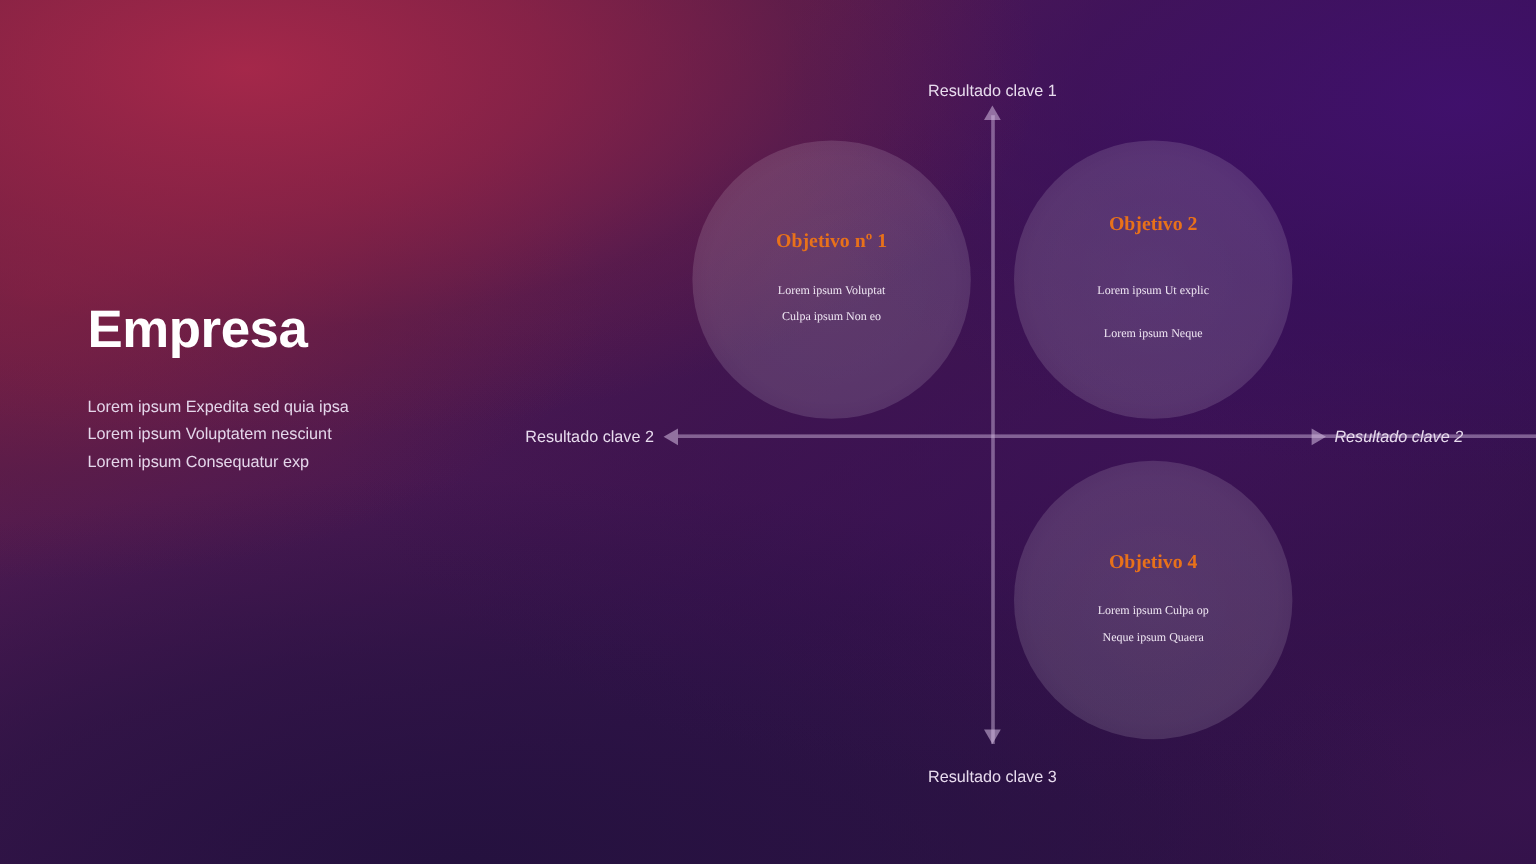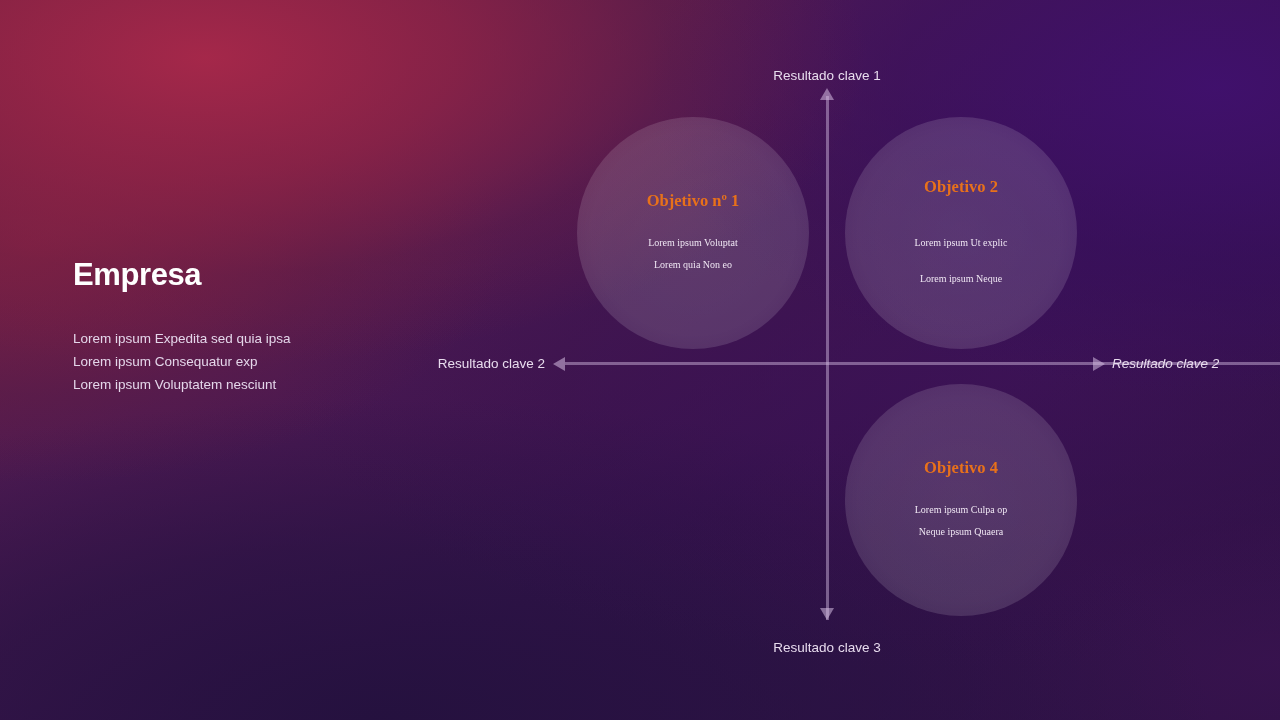--- a/index.html
+++ b/index.html
@@ -32,21 +32,21 @@
   }
 
   
   #left-panel {
     position: absolute;
     left: 73px;
     top: 250px;
     width: 340px;
   }
   #page-title {
-    font-size: 31px;
+    font-size: 44px;
     font-weight: bold;
     line-height: 50px;
     color: #ffffff;
     letter-spacing: -0.4px;
   }
   #subtitle-list {
     margin-top: 27px;
   }
   .subtitle-line {
     font-size: 13.5px;
@@ -166,22 +166,22 @@
 <body>
 
 <div id="slide">
 
   <div id="left-panel">
     <h1 id="page-title">
       <span>Empresa</span><br>
     </h1>
     <div id="subtitle-list">
       <div class="subtitle-line">Lorem ipsum Expedita sed quia ipsa</div>
+      <div class="subtitle-line">Lorem ipsum Voluptatem nesciunt</div>
       <div class="subtitle-line">Lorem ipsum Consequatur exp</div>
-      <div class="subtitle-line">Lorem ipsum Voluptatem nesciunt</div>
     </div>
   </div>
 
   <div id="matrix">
 
     <div class="axis-line" id="axis-vertical"></div>
     <div class="axis-line" id="axis-horizontal"></div>
 
     <div class="arrow-head" id="arrow-up"></div>
     <div class="arrow-head" id="arrow-down"></div>
@@ -189,21 +189,21 @@
     <div class="arrow-head" id="arrow-right"></div>
 
     <div class="axis-label" id="axis-label-top">Resultado clave 1</div>
     <div class="axis-label" id="axis-label-right">Resultado clave 2</div>
     <div class="axis-label" id="axis-label-bottom">Resultado clave 3</div>
     <div class="axis-label" id="axis-label-left">Resultado clave 2</div>
 
     <div class="bubble" id="bubble-1">
       <div class="bubble-title">Objetivo nº 1</div>
       <div class="bubble-line">Lorem ipsum Voluptat</div>
-      <div class="bubble-line">Lorem quia Non eo</div>
+      <div class="bubble-line">Culpa ipsum Non eo</div>
     </div>
 
     <div class="bubble" id="bubble-2">
       <div class="bubble-title">Objetivo 2</div>
       <div class="bubble-line">Lorem ipsum Ut explic</div>
       <div class="bubble-line">Lorem ipsum Neque</div>
     </div>
 
 
     <div class="bubble" id="bubble-4">

